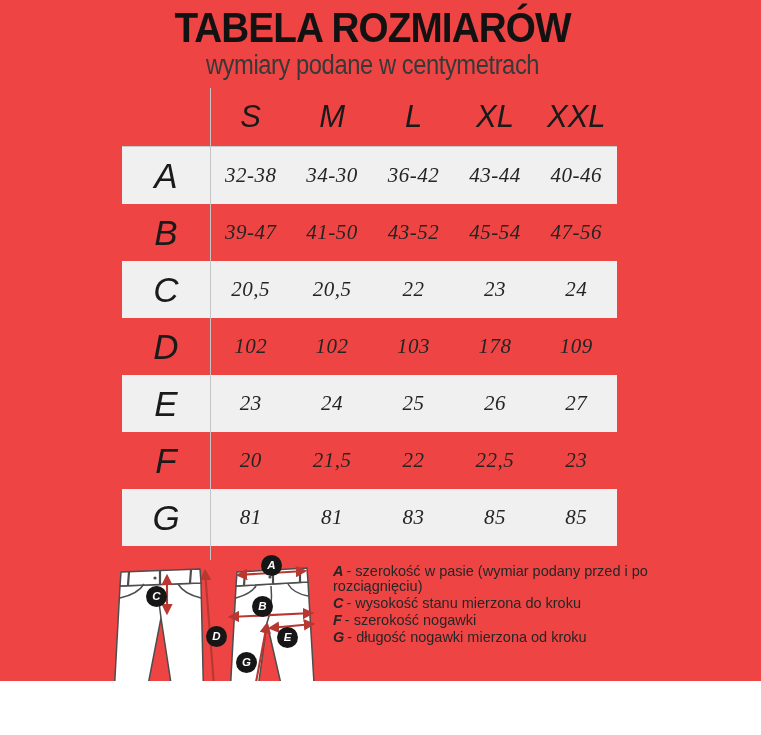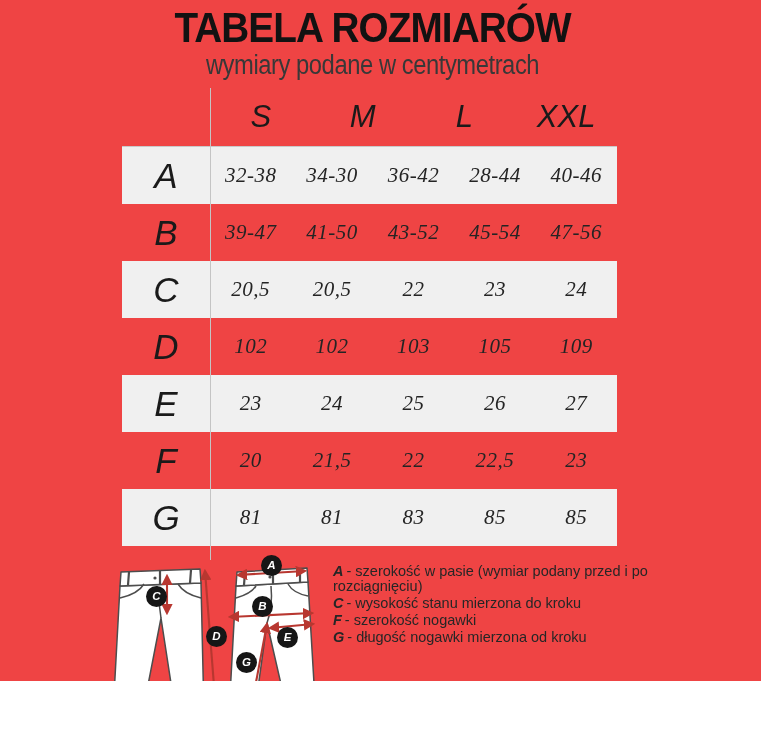--- a/index.html
+++ b/index.html
@@ -49,29 +49,30 @@
     <div class="title">TABELA ROZMIARÓW</div>
     <div class="subtitle">wymiary podane w centymetrach</div>
   </div>
 
   <div class="size-table">
     <div class="thead">
       <div class="th-spacer"></div>
       <div class="th">S</div>
       <div class="th">M</div>
       <div class="th">L</div>
+      <div class="th">XL</div>
       <div class="th">XXL</div>
     </div>
 
     <div class="tr alt">
       <div class="rowlabel">A</div>
       <div class="td">32-38</div>
       <div class="td">34-30</div>
       <div class="td">36-42</div>
-      <div class="td">28-44</div>
+      <div class="td">43-44</div>
       <div class="td">40-46</div>
     </div>
     <div class="tr">
       <div class="rowlabel">B</div>
       <div class="td">39-47</div>
       <div class="td">41-50</div>
       <div class="td">43-52</div>
       <div class="td">45-54</div>
       <div class="td">47-56</div>
     </div>
@@ -81,21 +82,21 @@
       <div class="td">20,5</div>
       <div class="td">22</div>
       <div class="td">23</div>
       <div class="td">24</div>
     </div>
     <div class="tr">
       <div class="rowlabel">D</div>
       <div class="td">102</div>
       <div class="td">102</div>
       <div class="td">103</div>
-      <div class="td">105</div>
+      <div class="td">178</div>
       <div class="td">109</div>
     </div>
     <div class="tr alt">
       <div class="rowlabel">E</div>
       <div class="td">23</div>
       <div class="td">24</div>
       <div class="td">25</div>
       <div class="td">26</div>
       <div class="td">27</div>
     </div>

